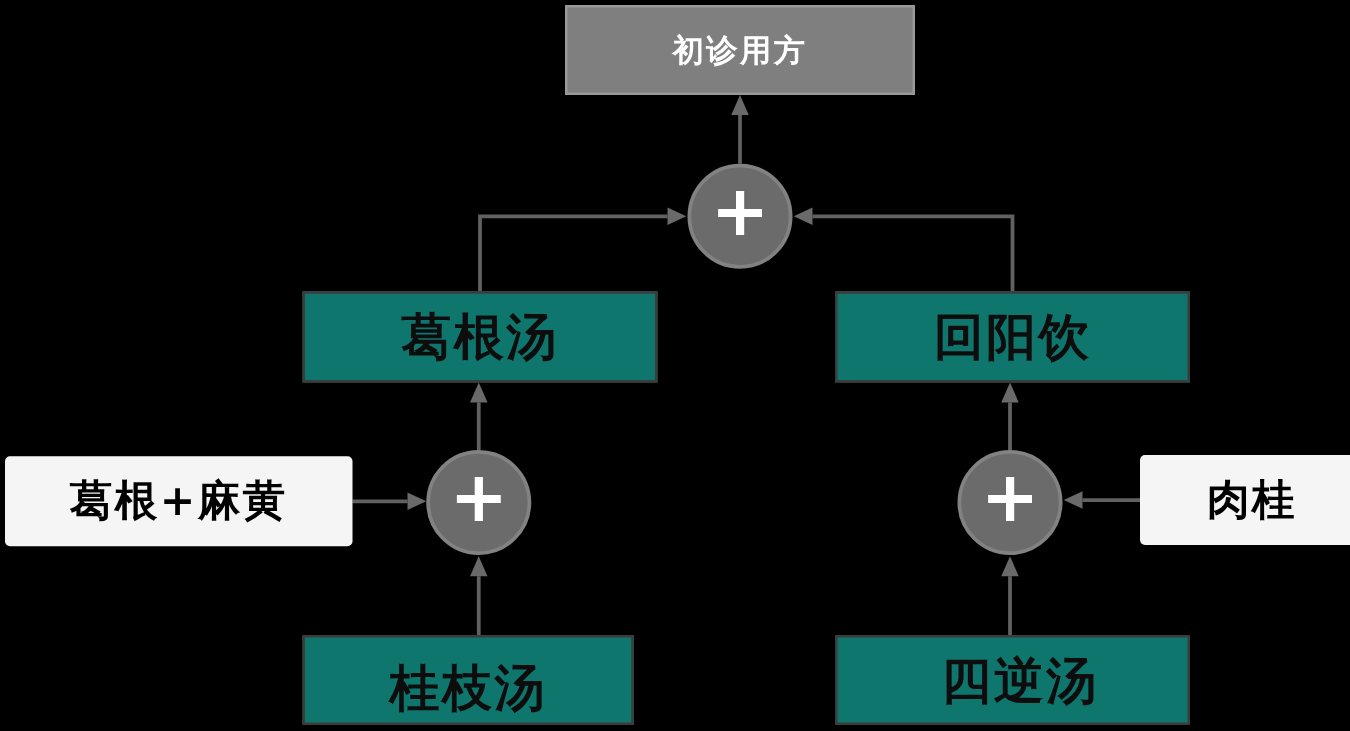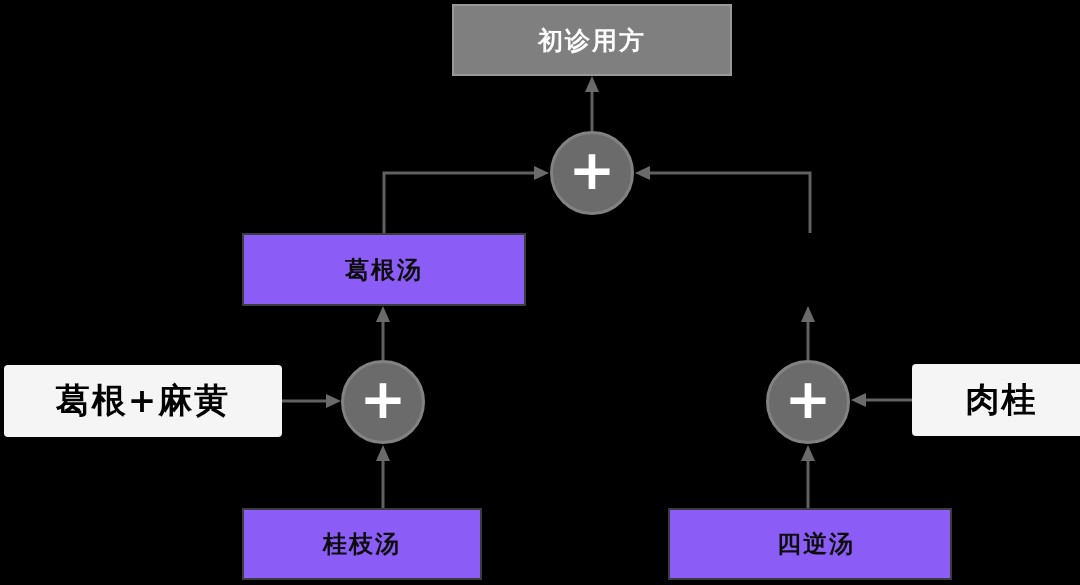--- a/index.html
+++ b/index.html
@@ -32,28 +32,28 @@
     letter-spacing: 2px;
   }
   .node-dark {
     left: 452px; top: 4px; width: 280px; height: 72px;
     background: #7f7f7f;
     border: 2px solid #989898;
     color: #ffffff;
     font-size: 25px;
   }
   .node-light {
-    background: #8b5cf6;
+    background: #0f766e;
     border: 2px solid #3c3c3c;
     color: #0d0d0d;
-    font-size: 24px;
+    font-size: 40px;
   }
   .node-gegen-tang   { left: 242px; top: 233px; width: 284px; height: 73px; }
   .node-huiyang-yin  { left: 668px; top: 233px; width: 284px; height: 73px; }
-  .node-guizhi-tang  { left: 242px; top: 508px; width: 240px; height: 72px; }
+  .node-guizhi-tang  { left: 242px; top: 508px; width: 265px; height: 72px; align-items: flex-end; }
   .node-sini-tang    { left: 668px; top: 508px; width: 284px; height: 72px; padding-left: 12px; }
   .node-rounded {
     background: #f5f5f5;
     border: none;
     border-radius: 4px;
     color: #000000;
     font-size: 34px;
   }
   .node-gegen-mahuang { left: 4px;   top: 365px; width: 278px; height: 72px; }
   .node-rougui        { left: 912px; top: 364px; width: 179px; height: 72px; }
@@ -134,20 +134,23 @@
     </g>
   </svg>
 
   <div class="node node-dark">
     <span>初诊用方</span>
   </div>
 
   <div class="node node-light node-gegen-tang">
     <span>葛根汤</span>
   </div>
+  <div class="node node-light node-huiyang-yin">
+    <span>回阳饮</span>
+  </div>
 
   <div class="node node-light node-guizhi-tang">
     <span>桂枝汤</span>
   </div>
   <div class="node node-light node-sini-tang">
     <span>四逆汤</span>
   </div>
 
   <div class="node node-rounded node-gegen-mahuang">
     <span>葛根+麻黄</span>

